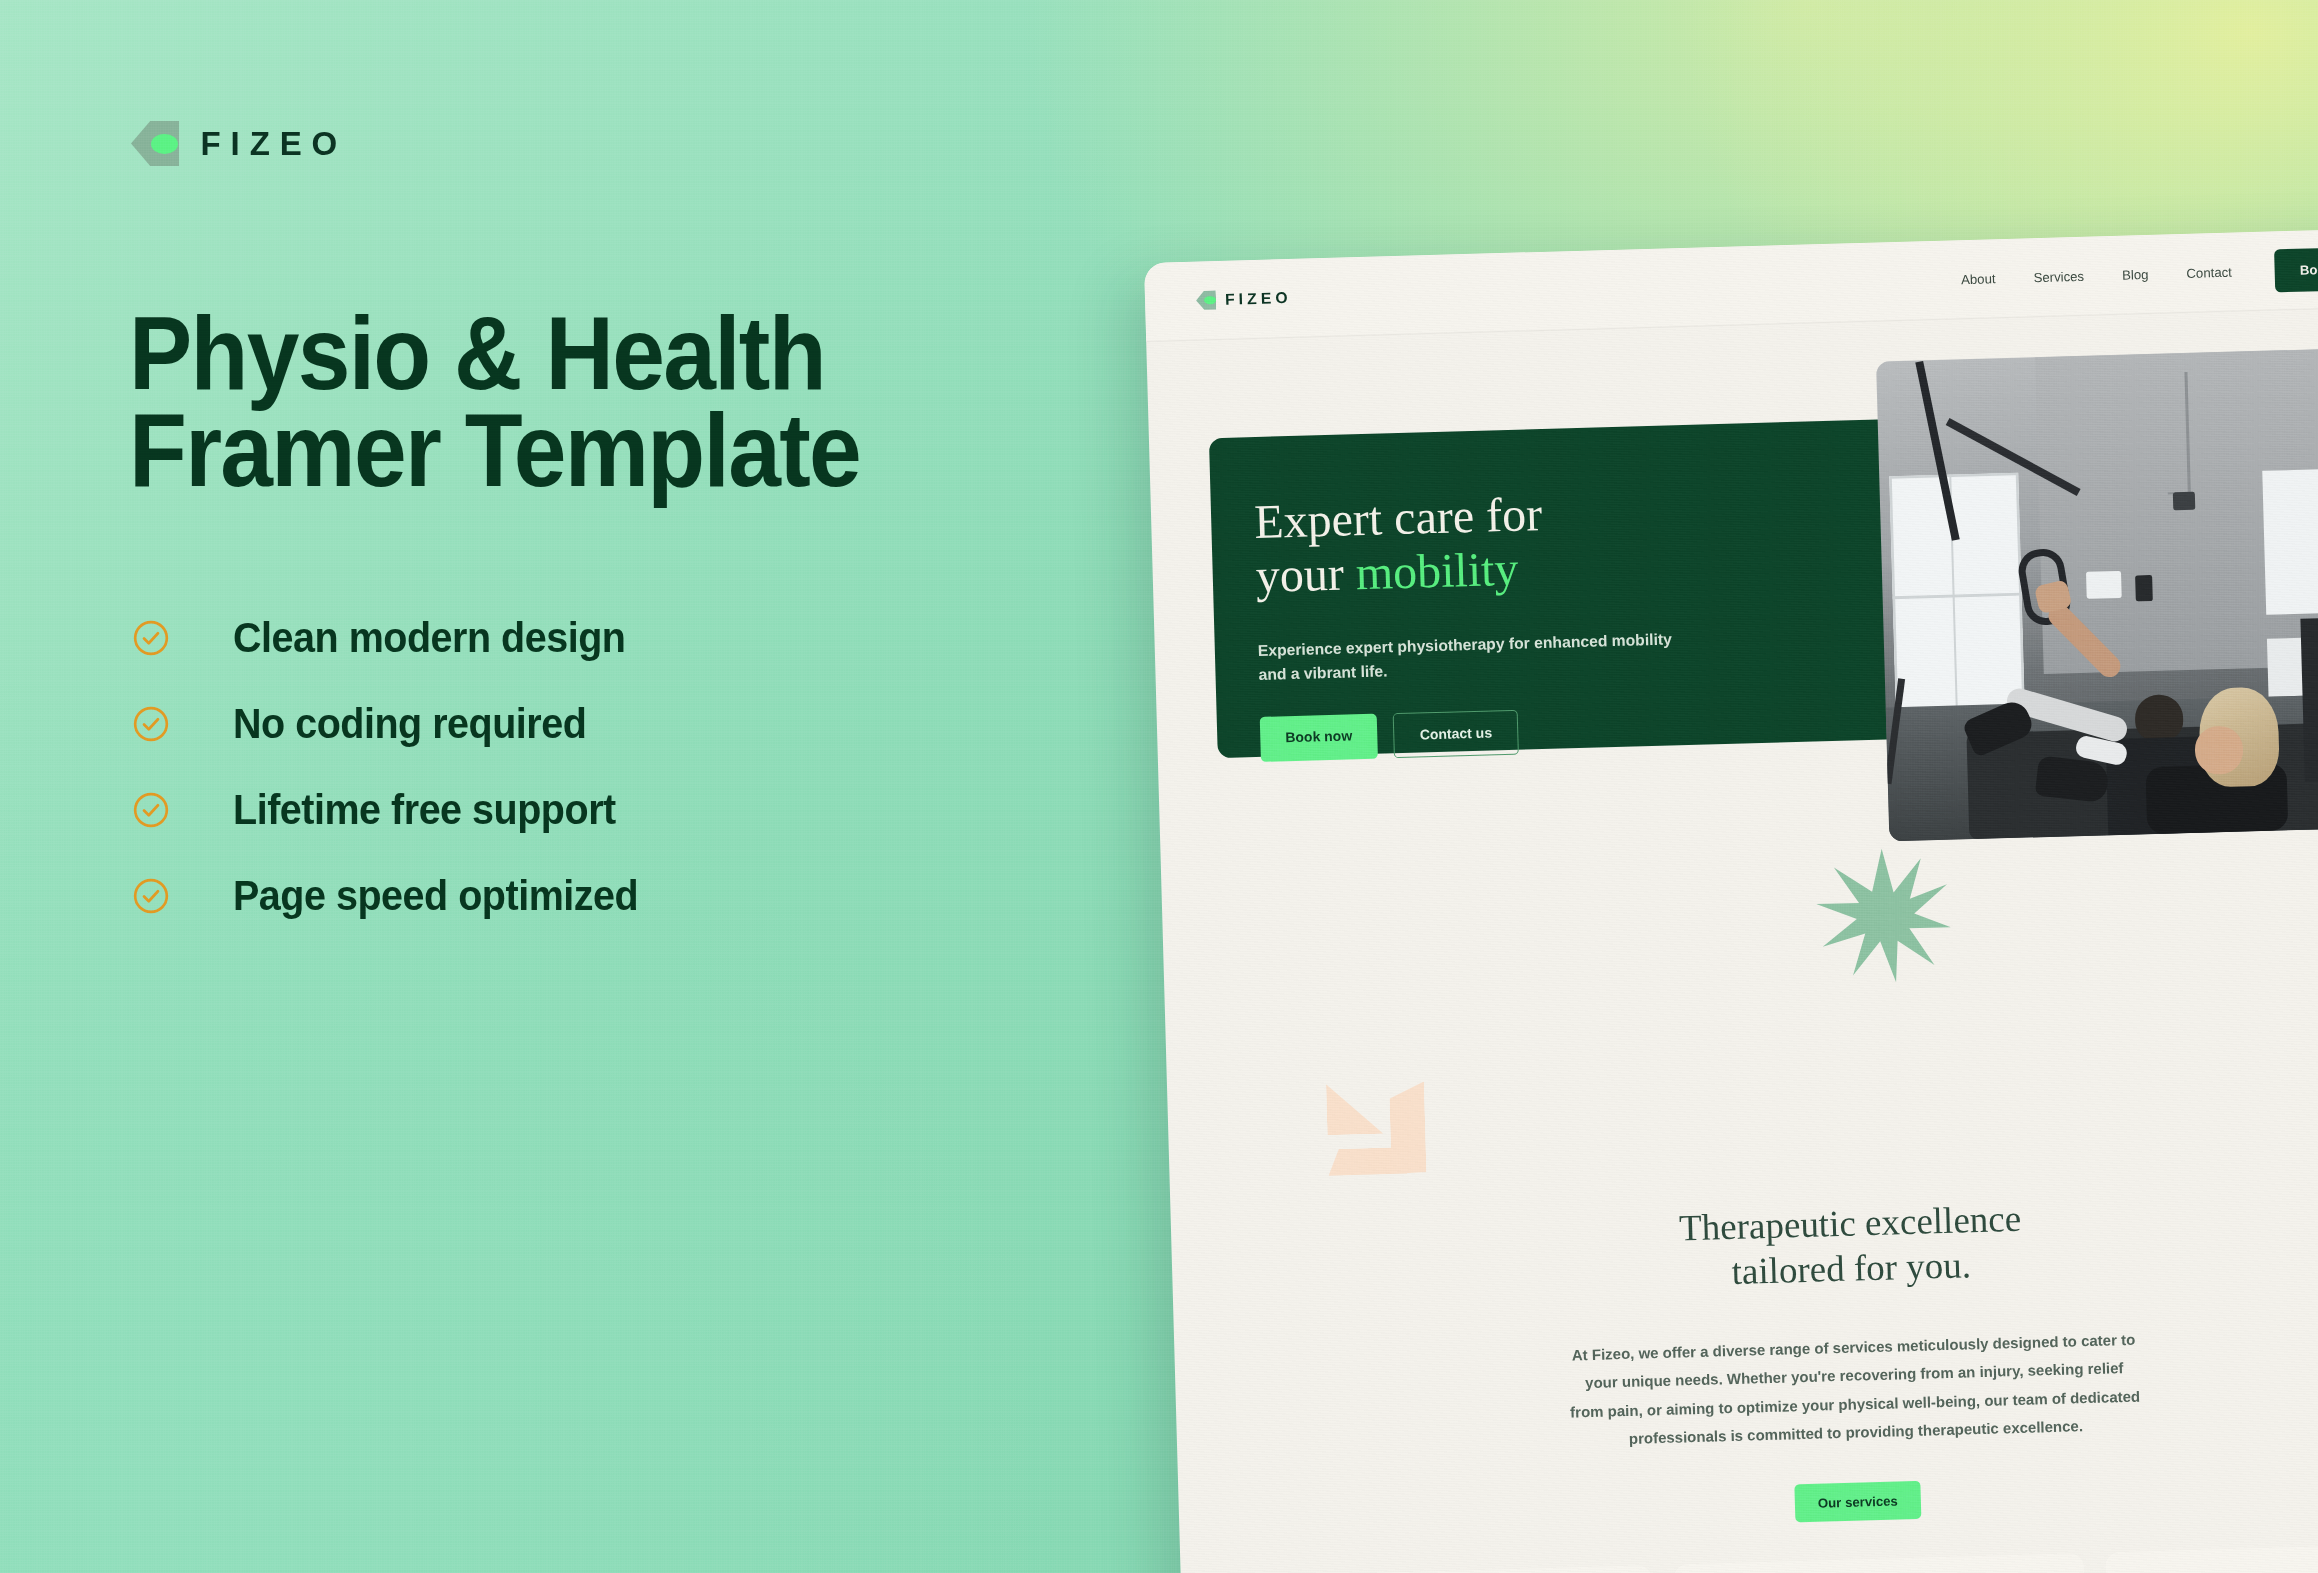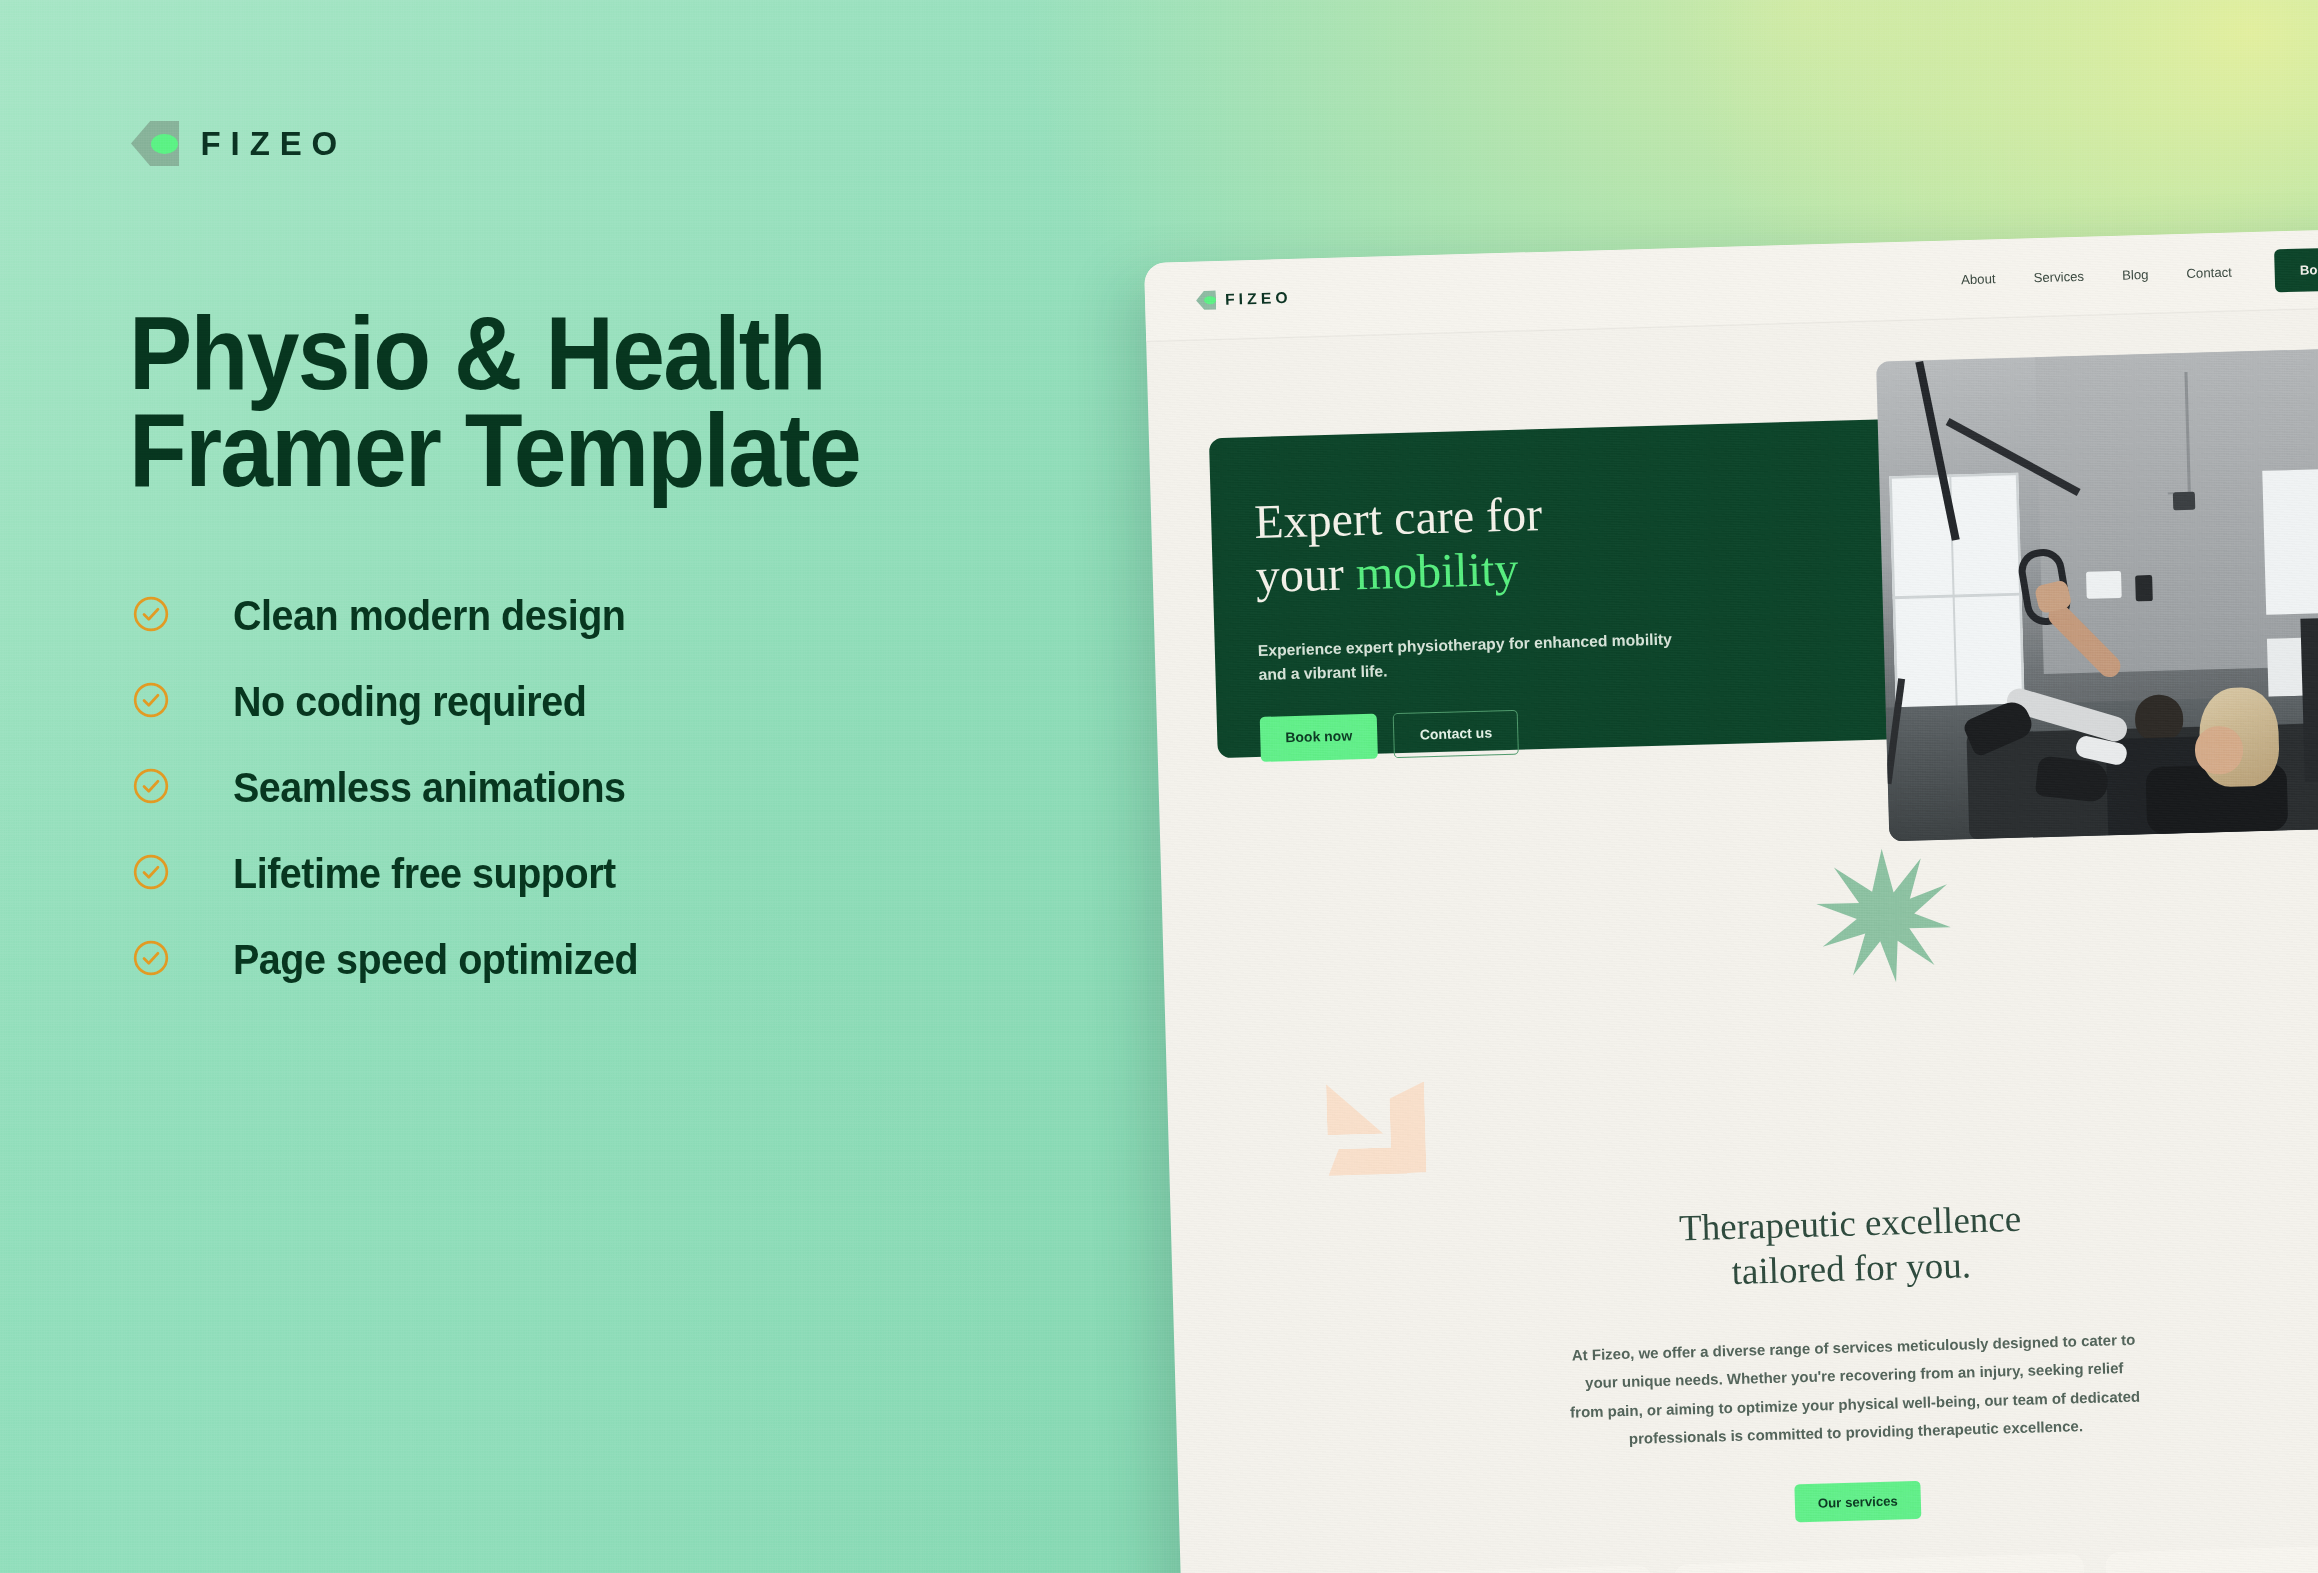--- a/index.html
+++ b/index.html
@@ -50,21 +50,21 @@
   .headline {
     position:absolute; left:129px; top:306px; width:927px;
     font-size:103px; line-height:.94; font-weight:700;
     letter-spacing:-.018em; color:#07361f;
     font-stretch:condensed;
     transform:scaleX(.92); transform-origin:left top;
   }
   .headline div { white-space:nowrap; }
 
   .features { position:absolute; left:132px; top:595px; }
-  .feature-row { display:flex; align-items:flex-start; height:86px; }
+  .feature-row { display:flex; align-items:center; height:86px; }
   .check { width:38px; height:38px; flex:none; margin-right:63px; position:relative; }
   .check svg { display:block; width:38px; height:38px; }
   .feature-label {
     font-size:42px; font-weight:700; color:#07361f;
     letter-spacing:-.012em; line-height:1; white-space:nowrap;
     transform:scaleX(.94); transform-origin:left center;
   }
 
   
   #mockup {
@@ -242,29 +242,20 @@
           </span>
           <span class="feature-label">No coding required</span>
         </div>
         <div class="feature-row">
           <span class="check">
             <svg viewBox="0 0 24 24" fill="none" stroke="#e29a23" stroke-width="1.7" stroke-linecap="round" stroke-linejoin="round">
               <circle cx="12" cy="12" r="10"></circle>
               <polyline points="7.6,12.3 10.6,15.3 16.4,9"></polyline>
             </svg>
           </span>
-          <span class="feature-label">Seamless animations</span>
-        </div>
-        <div class="feature-row">
-          <span class="check">
-            <svg viewBox="0 0 24 24" fill="none" stroke="#e29a23" stroke-width="1.7" stroke-linecap="round" stroke-linejoin="round">
-              <circle cx="12" cy="12" r="10"></circle>
-              <polyline points="7.6,12.3 10.6,15.3 16.4,9"></polyline>
-            </svg>
-          </span>
           <span class="feature-label">Lifetime free support</span>
         </div>
         <div class="feature-row">
           <span class="check">
             <svg viewBox="0 0 24 24" fill="none" stroke="#e29a23" stroke-width="1.7" stroke-linecap="round" stroke-linejoin="round">
               <circle cx="12" cy="12" r="10"></circle>
               <polyline points="7.6,12.3 10.6,15.3 16.4,9"></polyline>
             </svg>
           </span>
           <span class="feature-label">Page speed optimized</span>

